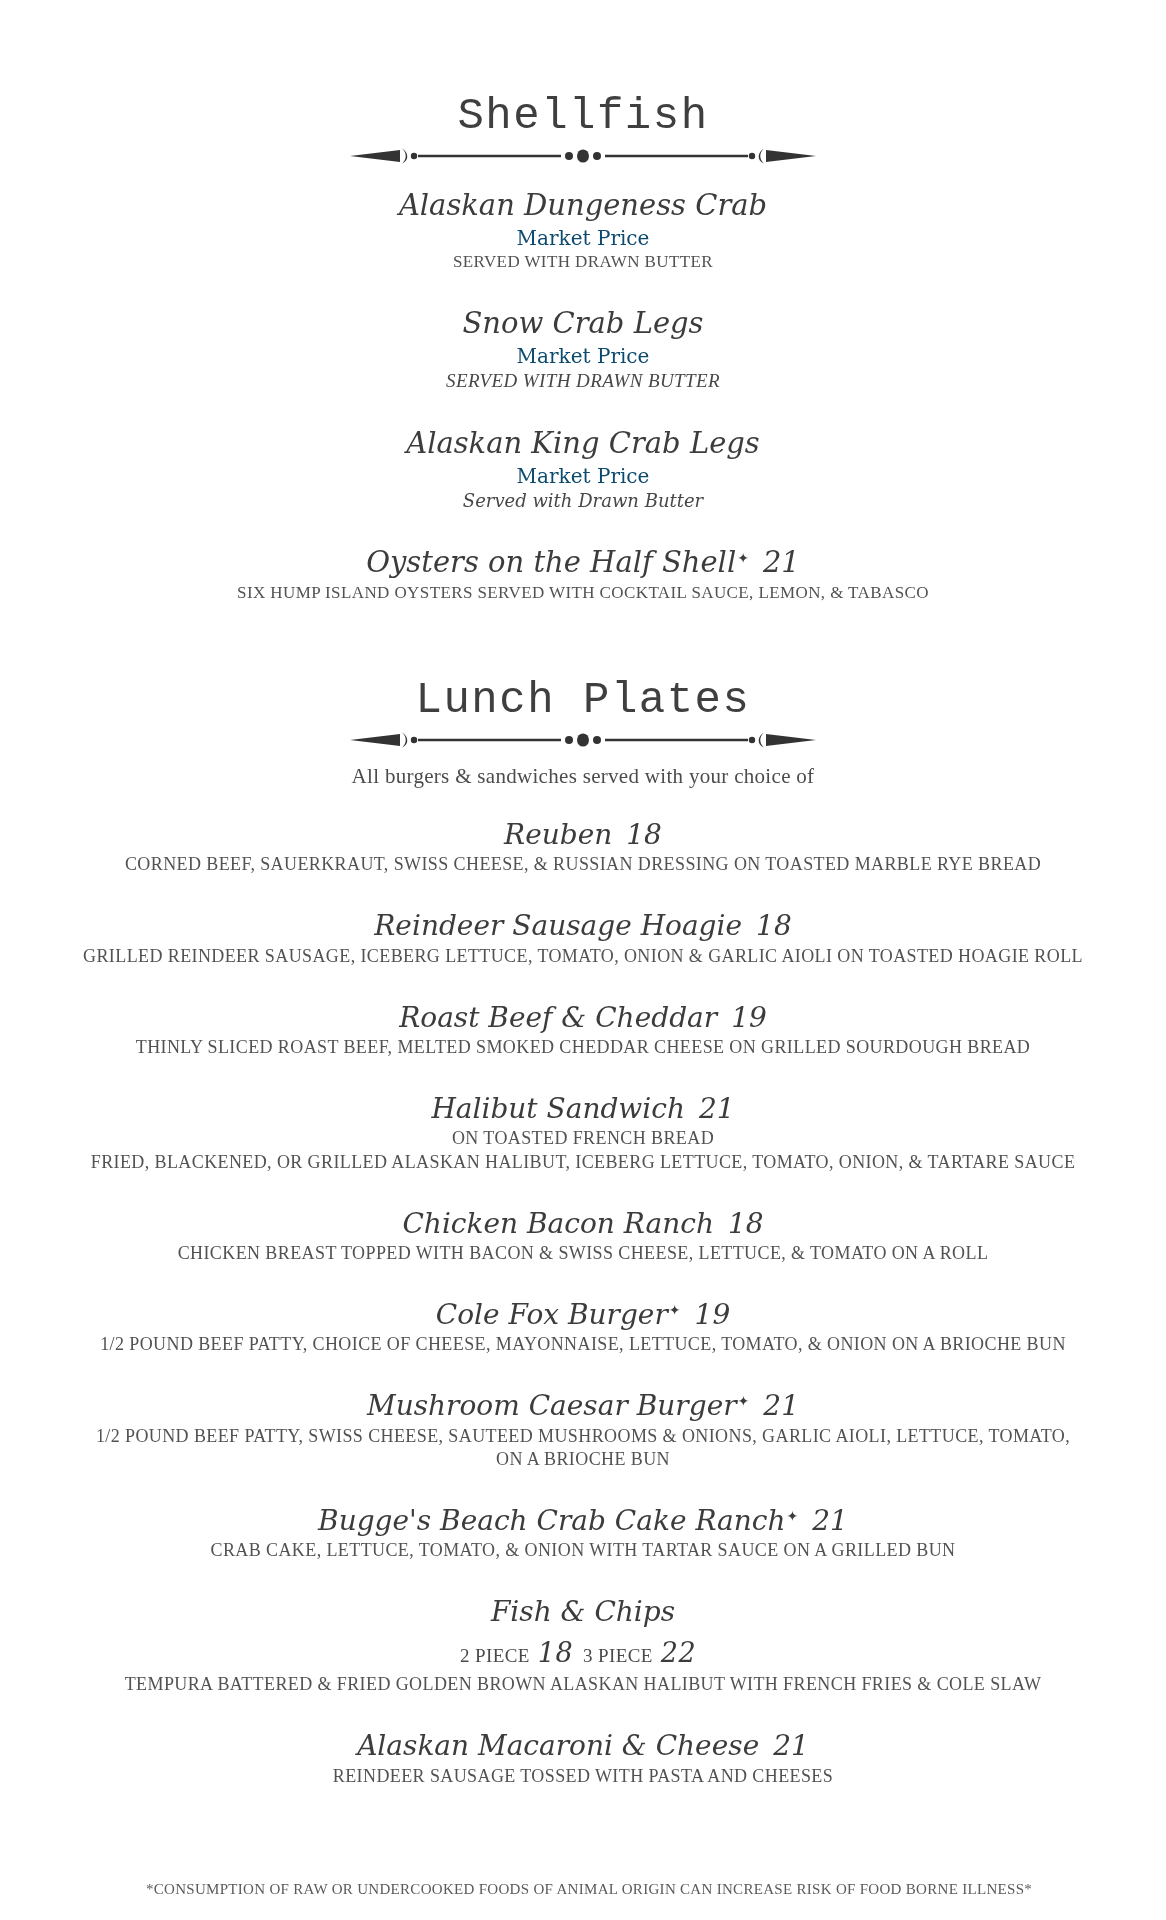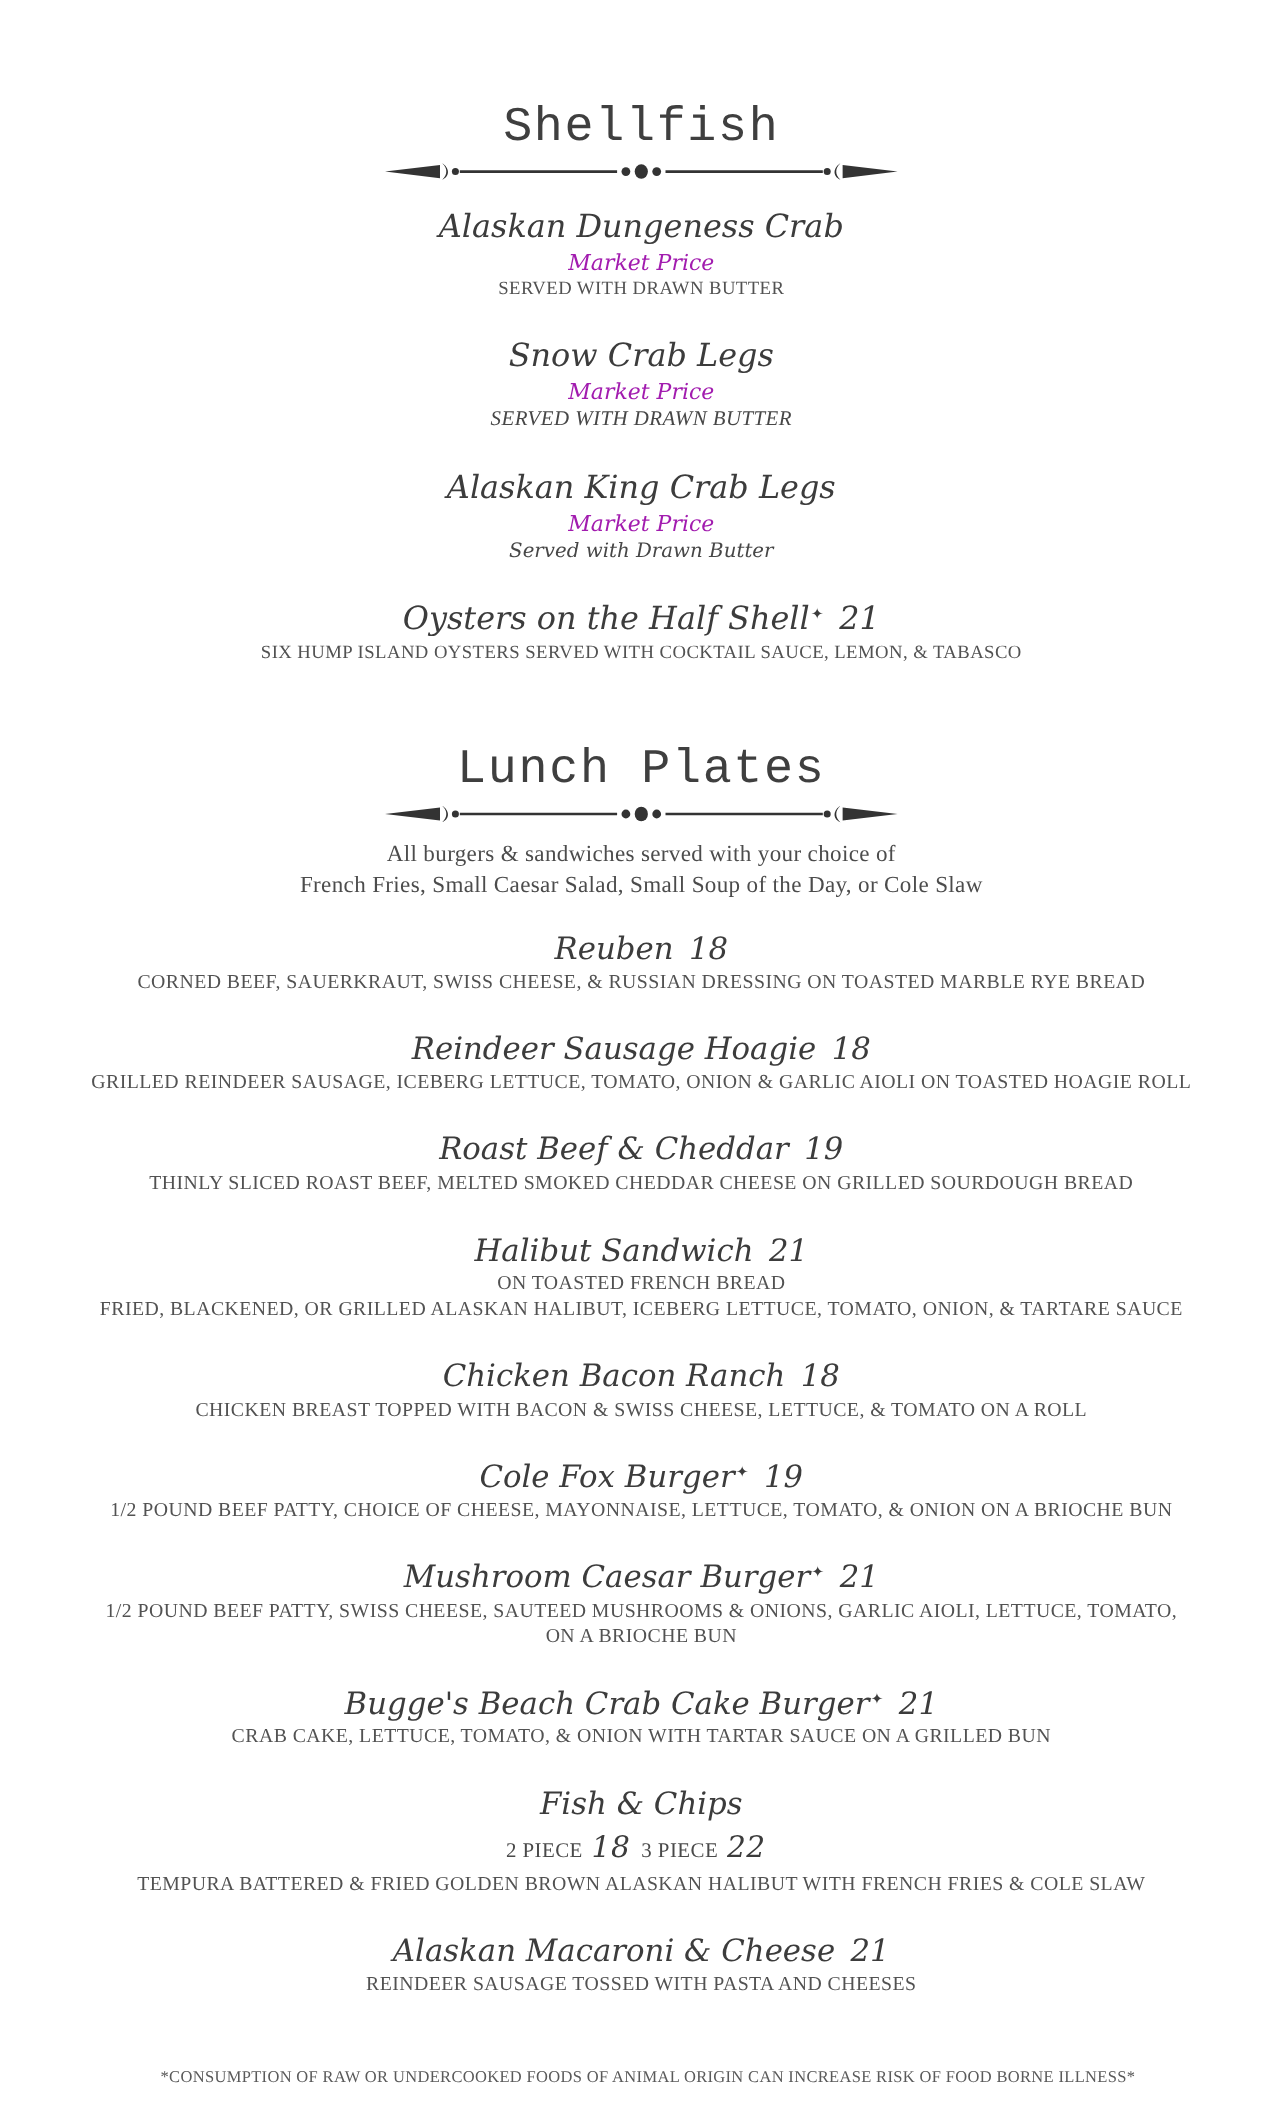--- a/index.html
+++ b/index.html
@@ -41,24 +41,23 @@
   .shell .item-name { font-size: 29px; }
   .price { margin-left: 14px; }
   .marker {
     font-style: normal;
     font-size: 14px;
     vertical-align: 9px;
     margin-left: 1px;
   }
   .item-sub {
     font-family: "DejaVu Serif", serif;
-    font-style: italic;
     font-size: 20px;
     line-height: 1.3;
-    color: #a21caf;
+    color: #0c4a6e;
   }
   .desc-caps {
     font-family: "Liberation Serif", serif;
     font-size: 18px;
     line-height: 1.28;
     letter-spacing: 0.4px;
     color: #525252;
   }
   .shell .desc-caps { font-size: 17px; }
   .desc-italic-caps {
@@ -169,21 +168,20 @@
       <circle cx="221" cy="9" r="4" fill="#333333"></circle>
       <ellipse cx="235" cy="9" rx="6" ry="6.6" fill="#333333"></ellipse>
       <circle cx="249" cy="9" r="4" fill="#333333"></circle>
       <circle cx="404" cy="9" r="3.2" fill="#333333"></circle>
       <path d="M416,1.5 C410,5 408,13 416,16.5 C411,12 411,6 416,1.5 Z" fill="#333333"></path>
       <polygon points="468,9 418,3 418,15" fill="#333333"></polygon>
     </svg>
 
     <div class="intro">
       <div>All burgers &amp; sandwiches served with your choice of</div>
-      <div>French Fries, Small Caesar Salad, Small Soup of the Day, or Cole Slaw</div>
     </div>
 
     <div class="items">
       <div class="item">
         <div class="item-name"><span>Reuben</span><span class="price">18</span></div>
         <div class="desc-caps">CORNED BEEF, SAUERKRAUT, SWISS CHEESE, &amp; RUSSIAN DRESSING ON TOASTED MARBLE RYE BREAD</div>
       </div>
 
       <div class="item">
         <div class="item-name"><span>Reindeer Sausage Hoagie</span><span class="price">18</span></div>
@@ -211,21 +209,21 @@
         <div class="desc-caps">1/2 POUND BEEF PATTY, CHOICE OF CHEESE, MAYONNAISE, LETTUCE, TOMATO, &amp; ONION ON A BRIOCHE BUN</div>
       </div>
 
       <div class="item">
         <div class="item-name"><span>Mushroom Caesar Burger</span><span class="marker">✦</span><span class="price">21</span></div>
         <div class="desc-caps">1/2 POUND BEEF PATTY, SWISS CHEESE, SAUTEED MUSHROOMS &amp; ONIONS, GARLIC AIOLI, LETTUCE, TOMATO,</div>
         <div class="desc-caps">ON A BRIOCHE BUN</div>
       </div>
 
       <div class="item">
-        <div class="item-name"><span>Bugge's Beach Crab Cake Burger</span><span class="marker">✦</span><span class="price">21</span></div>
+        <div class="item-name"><span>Bugge's Beach Crab Cake Ranch</span><span class="marker">✦</span><span class="price">21</span></div>
         <div class="desc-caps">CRAB CAKE, LETTUCE, TOMATO, &amp; ONION WITH TARTAR SAUCE ON A GRILLED BUN</div>
       </div>
 
       <div class="item">
         <div class="item-name">Fish &amp; Chips</div>
         <div class="price-line">
           <span>2 PIECE</span><span class="opt-price">18</span><span>3 PIECE</span><span class="opt-price">22</span>
         </div>
         <div class="desc-caps">TEMPURA BATTERED &amp; FRIED GOLDEN BROWN ALASKAN HALIBUT WITH FRENCH FRIES &amp; COLE SLAW</div>
       </div>

